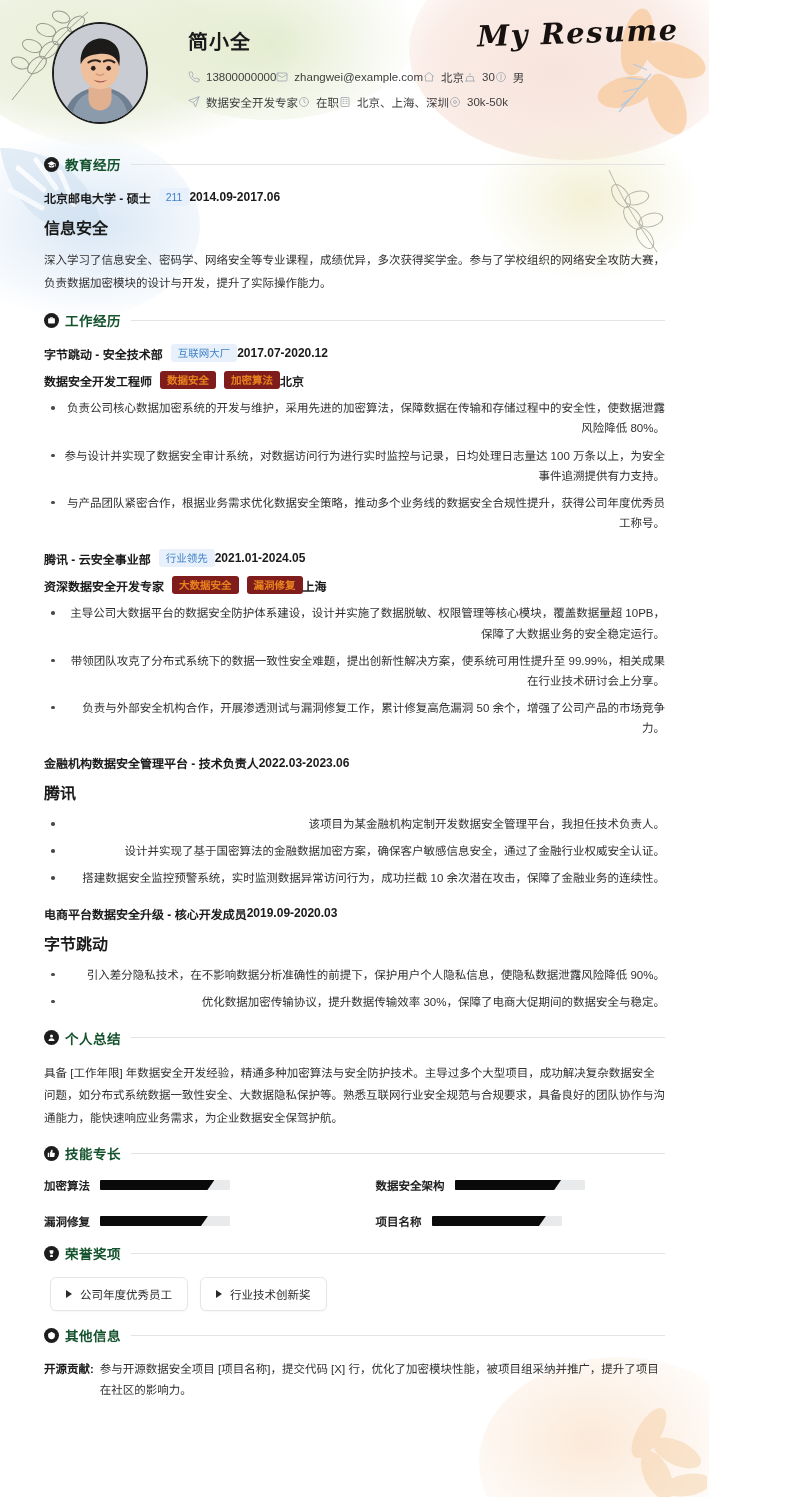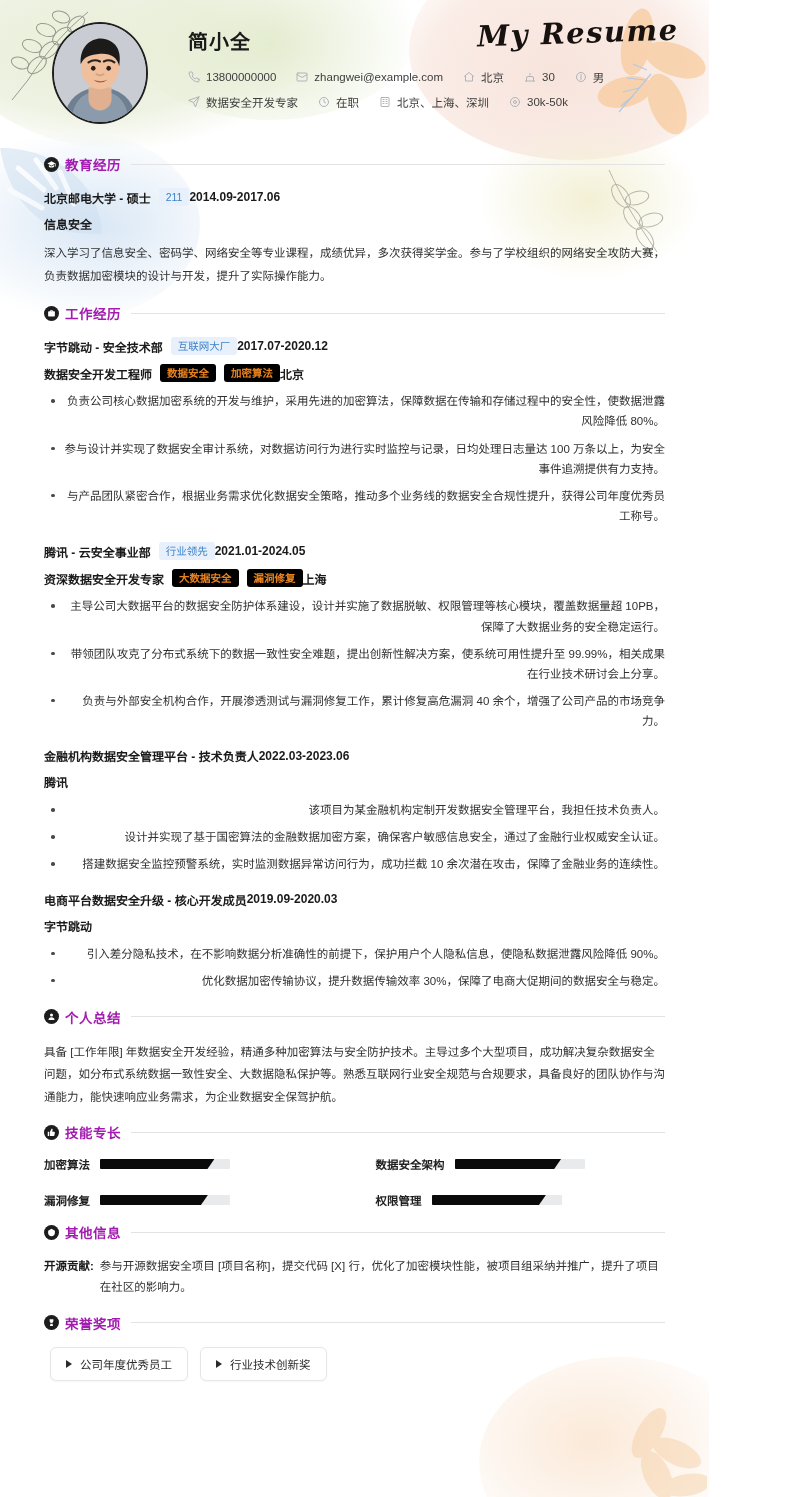--- a/index.html
+++ b/index.html
@@ -71,21 +71,21 @@
   .avatar-wrap svg { display:block; width:100%; height:100%; }
   .id-block { flex: 1 1 auto; padding-left: 40px; padding-top: 10px; }
   .name {
     font-size: 20px; font-weight: 700; color: #1a1a1a; letter-spacing: 1px;
     margin-bottom: 14px;
   }
   .contact-row {
     display: flex; flex-wrap: wrap; align-items: center;
     font-size: 11.5px; color: #3d3d3d; margin-bottom: 9px;
   }
-  .contact-item { display: inline-flex; align-items: center; margin-right: 20px; white-space: nowrap; }
+  .contact-item { display: inline-flex; align-items: center; white-space: nowrap; }
   .contact-item .ico { margin-right: 6px; display: inline-flex; color: #aeb4ba; }
   .contact-item .ico svg { display:block; }
   .my-resume {
     position: absolute; right: 30px; top: 16px;
     font-family: "DejaVu Serif", "Liberation Serif", serif;
     font-style: italic; font-size: 29px; font-weight: 700;
     color: #17120f; letter-spacing: 1.5px;
     transform: rotate(-2deg);
     z-index: 3;
   }
@@ -94,52 +94,52 @@
   .content { position: relative; z-index: 2; padding: 6px 44px 0 44px; }
   .section { margin-bottom: 4px; }
   .sec-head { display: flex; align-items: center; margin: 14px 0 14px 0; }
   .sec-icon {
     width: 15px; height: 15px; border-radius: 50%;
     background: #1d1d1d; color: #fff;
     display: inline-flex; align-items: center; justify-content: center;
     font-size: 9px; flex: 0 0 auto; margin-right: 6px;
   }
   .sec-icon svg { display:block; }
-  .sec-title { font-size: 13.5px; font-weight: 700; color: #a21caf; letter-spacing: .5px; white-space: nowrap; }
+  .sec-title { font-size: 13.5px; font-weight: 700; color: #14532d; letter-spacing: .5px; white-space: nowrap; }
   .sec-rule { flex: 1 1 auto; height: 1px; background: #e3e3e3; margin-left: 10px; }
 
   .entry { margin-bottom: 16px; }
   .entry-row {
     display: flex; align-items: center; justify-content: flex-start;
     margin-bottom: 9px;
   }
   .entry-left { display: flex; align-items: center; flex-wrap: wrap; gap: 8px; }
   .entry-title { font-size: 12px; font-weight: 700; color: #1a1a1a; }
   .entry-sub { font-size: 12px; font-weight: 700; color: #1a1a1a; }
   .entry-right { font-size: 12px; font-weight: 700; color: #1a1a1a; white-space: nowrap; }
 
   .tag {
     font-size: 10.5px; padding: 2px 7px; border-radius: 3px;
     line-height: 1.35; white-space: nowrap;
   }
   .tag-blue { background: #e8f1fb; color: #3d81c9; }
-  .tag-orange { background: #000000; color: #e8821e; font-weight: 700; }
+  .tag-orange { background: #7f1d1d; color: #e8821e; font-weight: 700; }
 
   .bullets { list-style: none; margin: 0 0 0 2px; padding: 0; text-align: right; }
   .bullets li {
     position: relative; padding-left: 18px; margin-bottom: 7px;
     font-size: 11.5px; line-height: 1.75; color: #303030;
   }
   .bullets li::before {
     content: ""; position: absolute; left: 5px; top: 8px;
     width: 3.5px; height: 3.5px; border-radius: 50%; background: #4a4a4a;
   }
   .para { font-size: 11.5px; line-height: 1.95; color: #303030; }
 
-  .edu-major { font-size: 12px; font-weight: 700; color: #1a1a1a; margin-bottom: 10px; }
+  .edu-major { font-size: 16px; font-weight: 700; color: #1a1a1a; margin-bottom: 10px; }
 
   
   .skills-grid {
     display: grid; grid-template-columns: 1fr 1fr;
     column-gap: 42px; row-gap: 20px;
     margin-top: 4px; margin-bottom: 10px;
   }
   .skill { display: flex; align-items: center; }
   .skill-name { font-size: 11.5px; font-weight: 700; color: #1f1f1f; white-space: nowrap; margin-right: 10px; }
   .skill-bar {
@@ -430,21 +430,21 @@
           <div class="entry-left">
             <span class="entry-sub">资深数据安全开发专家</span>
             <span class="tag tag-orange">大数据安全</span>
             <span class="tag tag-orange">漏洞修复</span>
           </div>
           <div class="entry-right">上海</div>
         </div>
         <ul class="bullets">
           <li>主导公司大数据平台的数据安全防护体系建设，设计并实施了数据脱敏、权限管理等核心模块，覆盖数据量超 10PB，保障了大数据业务的安全稳定运行。</li>
           <li>带领团队攻克了分布式系统下的数据一致性安全难题，提出创新性解决方案，使系统可用性提升至 99.99%，相关成果在行业技术研讨会上分享。</li>
-          <li>负责与外部安全机构合作，开展渗透测试与漏洞修复工作，累计修复高危漏洞 40 余个，增强了公司产品的市场竞争力。</li>
+          <li>负责与外部安全机构合作，开展渗透测试与漏洞修复工作，累计修复高危漏洞 50 余个，增强了公司产品的市场竞争力。</li>
         </ul>
       </div>
     </div>
 
     <div class="section">
 
       <div class="entry">
         <div class="entry-row">
           <div class="entry-left">
             <span class="entry-title">金融机构数据安全管理平台 - 技术负责人</span>
@@ -512,24 +512,47 @@
             <span class="skill-fill" style="width: 82%;"></span>
           </span>
         </div>
         <div class="skill">
           <span class="skill-name">漏洞修复</span>
           <span class="skill-bar">
             <span class="skill-fill" style="width: 83%;"></span>
           </span>
         </div>
         <div class="skill">
-          <span class="skill-name">权限管理</span>
+          <span class="skill-name">项目名称</span>
           <span class="skill-bar">
             <span class="skill-fill" style="width: 88%;"></span>
           </span>
+        </div>
+      </div>
+    </div>
+
+    <div class="section">
+      <div class="sec-head">
+        <span class="sec-icon">
+          <svg width="9" height="9" viewBox="0 0 24 24" fill="currentColor">
+              <path d="M7 3h10v5a5 5 0 0 1-10 0V3zM9 15h6l1 6H8z"></path>
+            </svg>
+        </span>
+        <span class="sec-title">荣誉奖项</span>
+        <span class="sec-rule"></span>
+      </div>
+
+      <div class="awards">
+        <div class="award-card">
+          <span class="tri"></span>
+          <span>公司年度优秀员工</span>
+        </div>
+        <div class="award-card">
+          <span class="tri"></span>
+          <span>行业技术创新奖</span>
         </div>
       </div>
     </div>
 
     <div class="section">
       <div class="sec-head">
         <span class="sec-icon">
           <svg width="9" height="9" viewBox="0 0 24 24" fill="currentColor">
               <path d="M12 2 3 7v6c0 5 3.8 8.4 9 9 5.2-.6 9-4 9-9V7l-9-5z"></path>
             </svg>
@@ -537,37 +560,14 @@
         <span class="sec-title">其他信息</span>
         <span class="sec-rule"></span>
       </div>
 
       <div class="other-line">
         <span class="other-label">开源贡献:</span>
         <span class="other-text">参与开源数据安全项目 [项目名称]，提交代码 [X] 行，优化了加密模块性能，被项目组采纳并推广，提升了项目在社区的影响力。</span>
       </div>
     </div>
 
-    <div class="section">
-      <div class="sec-head">
-        <span class="sec-icon">
-          <svg width="9" height="9" viewBox="0 0 24 24" fill="currentColor">
-              <path d="M7 3h10v5a5 5 0 0 1-10 0V3zM9 15h6l1 6H8z"></path>
-            </svg>
-        </span>
-        <span class="sec-title">荣誉奖项</span>
-        <span class="sec-rule"></span>
-      </div>
-
-      <div class="awards">
-        <div class="award-card">
-          <span class="tri"></span>
-          <span>公司年度优秀员工</span>
-        </div>
-        <div class="award-card">
-          <span class="tri"></span>
-          <span>行业技术创新奖</span>
-        </div>
-      </div>
-    </div>
-
   </div>
 </div>
 
 </body></html>

